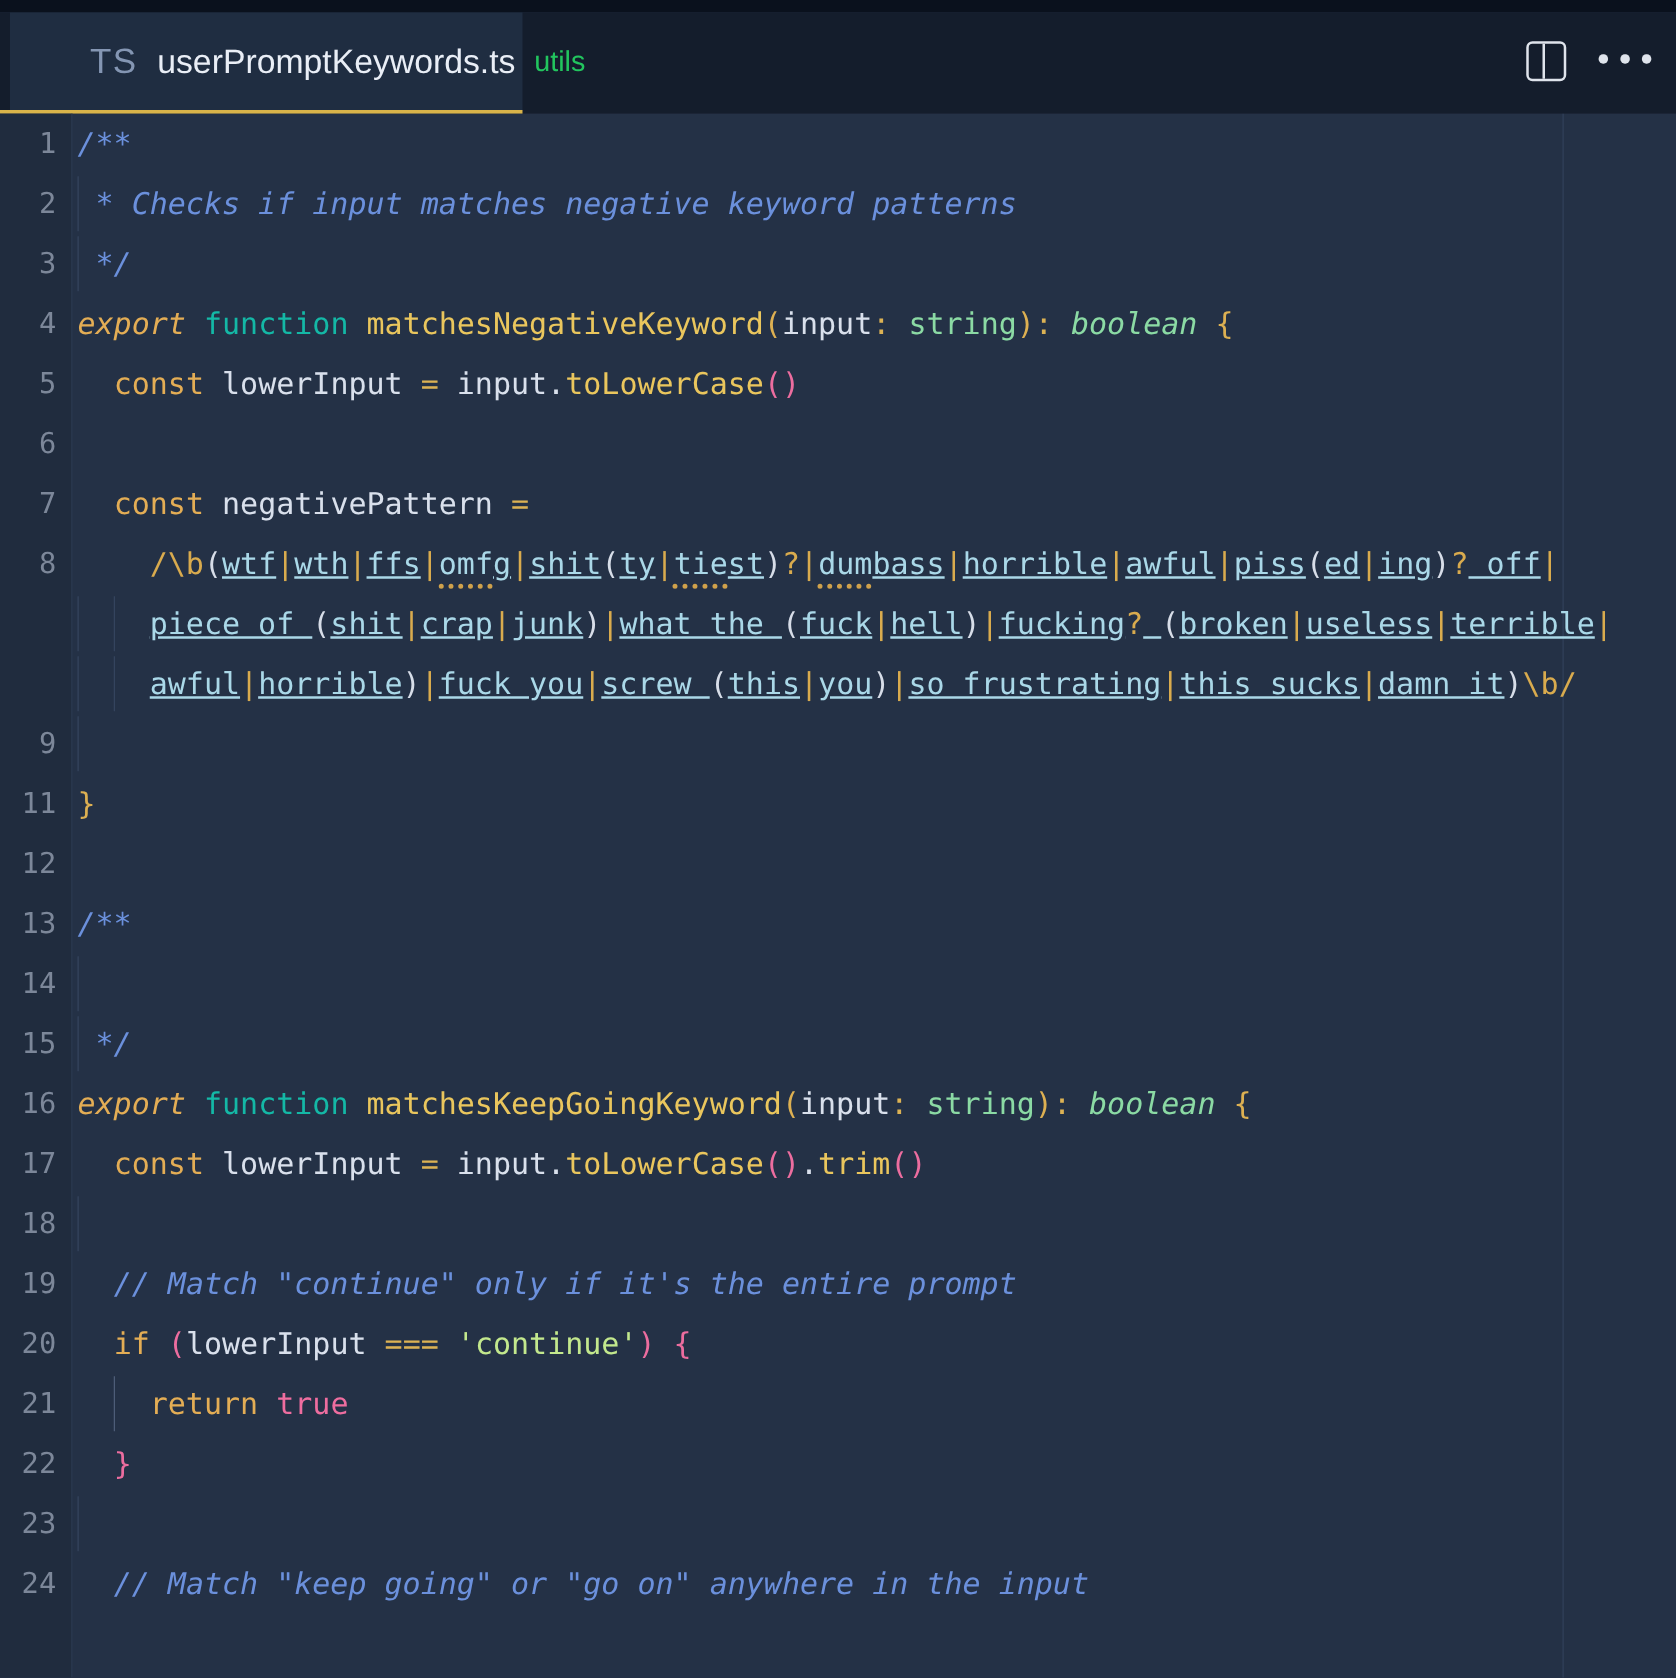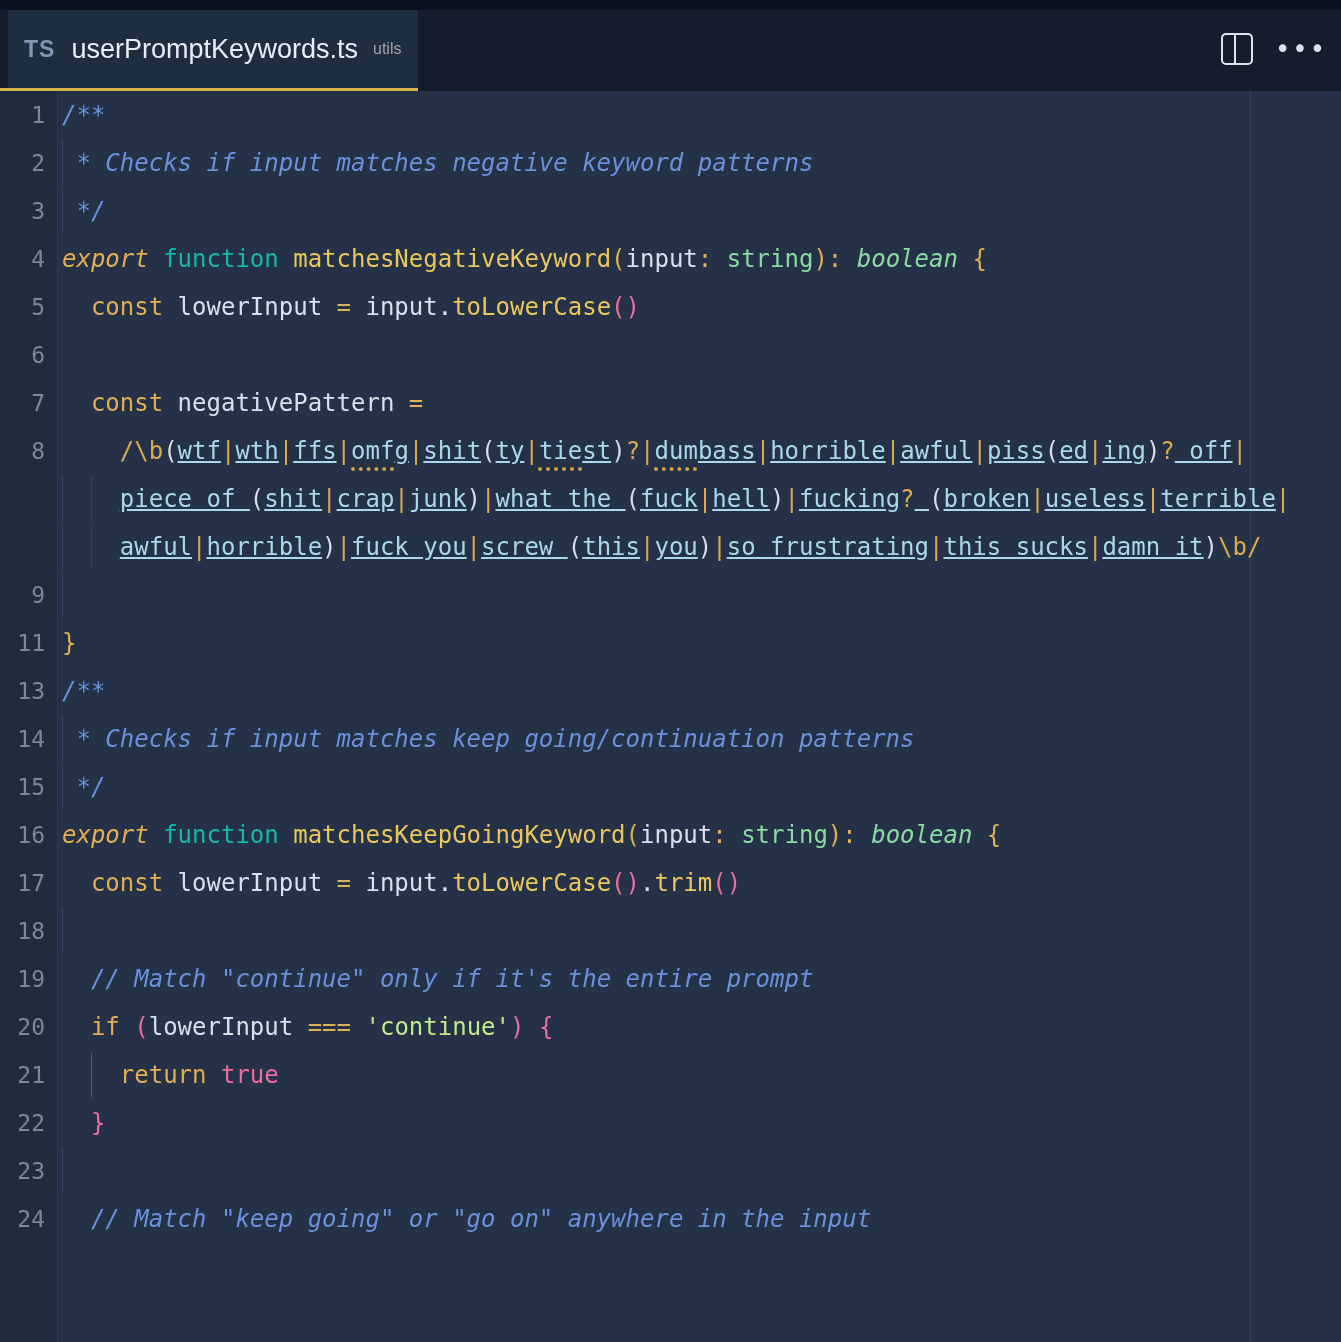--- a/index.html
+++ b/index.html
@@ -9,23 +9,23 @@
   }
   
   .top-strip{position:absolute;left:0;top:0;width:1341px;height:10px;background:#0a111d;}
   .tab-bar{position:absolute;left:0;top:10px;width:1341px;height:81px;background:#141d2c;}
   .tab{
     position:absolute;left:8px;top:0;width:410px;height:78px;background:#1f2d41;
     display:flex;align-items:center;padding-left:16px;box-sizing:border-box;
     font-family:"Liberation Sans",sans-serif;
   }
   .tab-accent{position:absolute;left:0;top:78px;width:418px;height:3px;background:#d9b44a;}
-  .ts-badge{color:#8496b3;font-weight:bold;font-size:23px;letter-spacing:1px;margin-right:16px;font-family:"Liberation Sans",sans-serif;}
+  .ts-badge{color:#8496b3;font-weight:normal;font-size:28px;letter-spacing:1px;margin-right:16px;font-family:"Liberation Sans",sans-serif;margin-left:48px;}
   .tab-title{color:#e9eef6;font-size:27px;font-weight:500;text-align:center;}
-  .tab-dir{color:#a3a3a3;font-size:16px;margin-left:15px;}
+  .tab-dir{color:#22c55e;font-size:23px;margin-left:15px;}
   .tab-actions{position:absolute;right:14px;top:0;height:78px;display:flex;align-items:center;gap:22px;}
   .icon-split{width:28px;height:28px;border:2.5px solid #dfe4ec;border-radius:5px;position:relative;cursor:pointer;}
   .icon-split::after{content:"";position:absolute;left:11px;top:0;width:2.5px;height:100%;background:#dfe4ec;}
   .icon-more{color:#dfe4ec;font-size:26px;letter-spacing:2px;cursor:pointer;line-height:28px;font-family:"DejaVu Sans",sans-serif;}
   
   .editor{position:absolute;left:0;top:91px;width:1341px;height:1251px;background:#243146;}
   .gutter-bg{position:absolute;left:0;top:0;width:57px;height:100%;background:#202c3e;border-right:1px solid #2b3a52;}
   .ruler{position:absolute;left:1250px;top:0;width:1px;height:100%;background:#30405a;}
   .row{position:relative;height:48px;line-height:48px;}
   .lnum{
@@ -125,27 +125,30 @@
       <div class="row">
         <span class="lnum">9</span>
         <div class="guide" style="left: 62px;"></div>
         <div class="line"></div>
       </div>
       <div class="row">
         <span class="lnum">11</span>
         <div class="line"><span class="tk-b1">}</span></div>
       </div>
       <div class="row">
+        <span class="lnum">12</span>
+        <div class="line"></div>
+      </div>
+      <div class="row">
         <span class="lnum">13</span>
         <div class="line"><span class="tk-cm">/**</span></div>
       </div>
       <div class="row">
         <span class="lnum">14</span>
         <div class="guide" style="left: 62px;"></div>
-        <div class="line"><span class="tk-cm"> * Checks if input matches keep going/continuation patterns</span></div>
       </div>
       <div class="row">
         <span class="lnum">15</span>
         <div class="guide" style="left: 62px;"></div>
         <div class="line"><span class="tk-cm"> */</span></div>
       </div>
       <div class="row">
         <span class="lnum">16</span>
         <div class="line"><span class="tk-kwi">export</span><span class="tk-id"> </span><span class="tk-pu">function</span><span class="tk-id"> </span><span class="tk-fn">matchesKeepGoingKeyword</span><span class="tk-b1">(</span><span class="tk-id">input</span><span class="tk-op">:</span><span class="tk-id"> </span><span class="tk-ty">string</span><span class="tk-b1">)</span><span class="tk-op">:</span><span class="tk-id"> </span><span class="tk-tyi">boolean</span><span class="tk-id"> </span><span class="tk-b1">{</span></div>
       </div>

